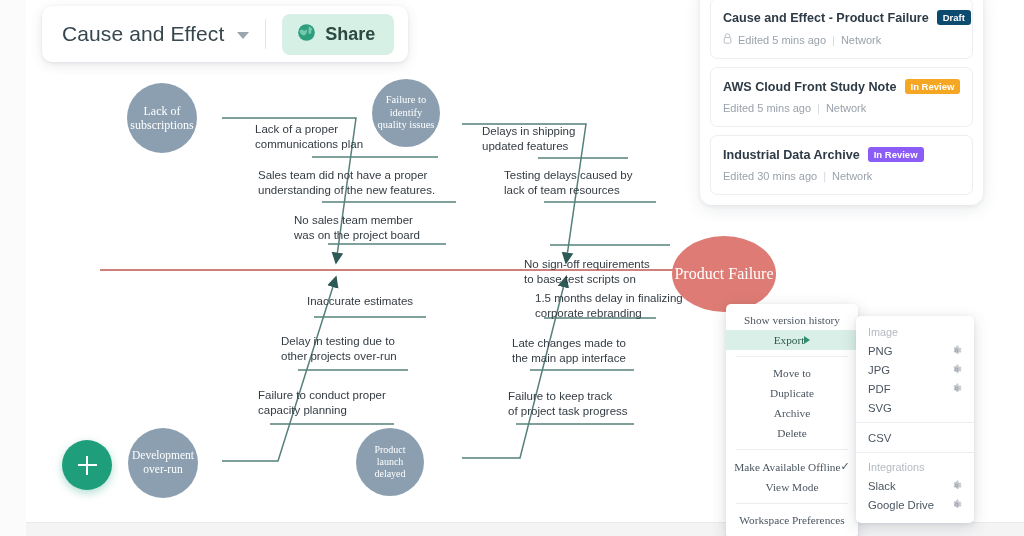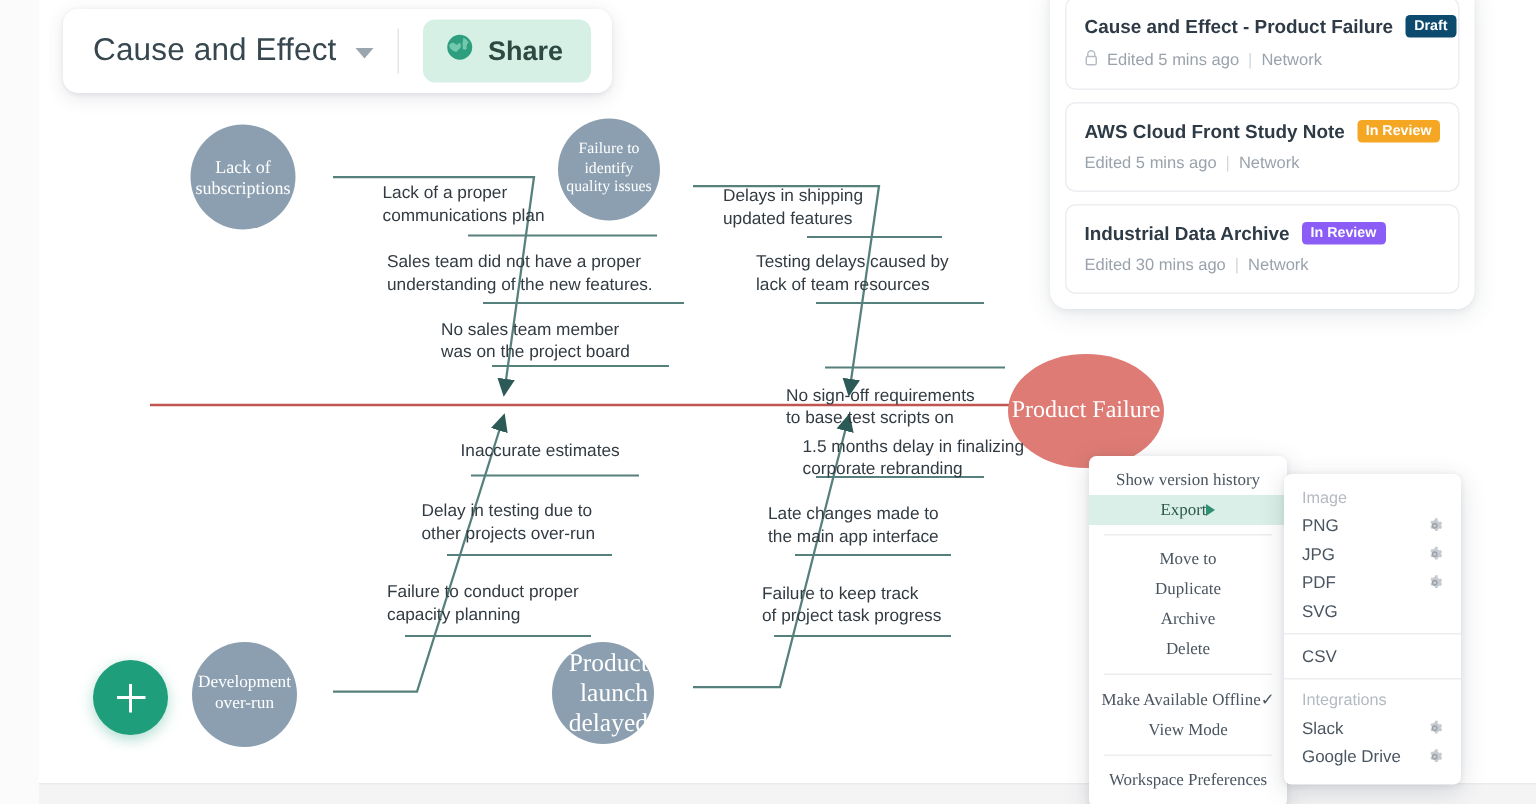--- a/index.html
+++ b/index.html
@@ -267,21 +267,21 @@
     <div class="node-circle" style="left:346px; top:79px; width:68px; height:68px; font-size:10.5px;">
       <span>Failure to
 identify
 quality
 issues</span>
     </div>
     <div class="node-circle" style="left:102px; top:428px; width:70px; height:70px; font-size:11.5px;">
       <span>Development
 over-run</span>
     </div>
-    <div class="node-circle" style="left:342px; top:428px; width:68px; height:68px; font-size:17px;text-align:right;">
+    <div class="node-circle" style="left:330px; top:428px; width:68px; height:68px; font-size:10px;">
       <span>Product
 launch
 delayed</span>
     </div>
 
     <div class="head-ellipse" style="left:646px; top:236px; width:104px; height:76px;">
       <span>Product
 Failure</span>
     </div>
 

